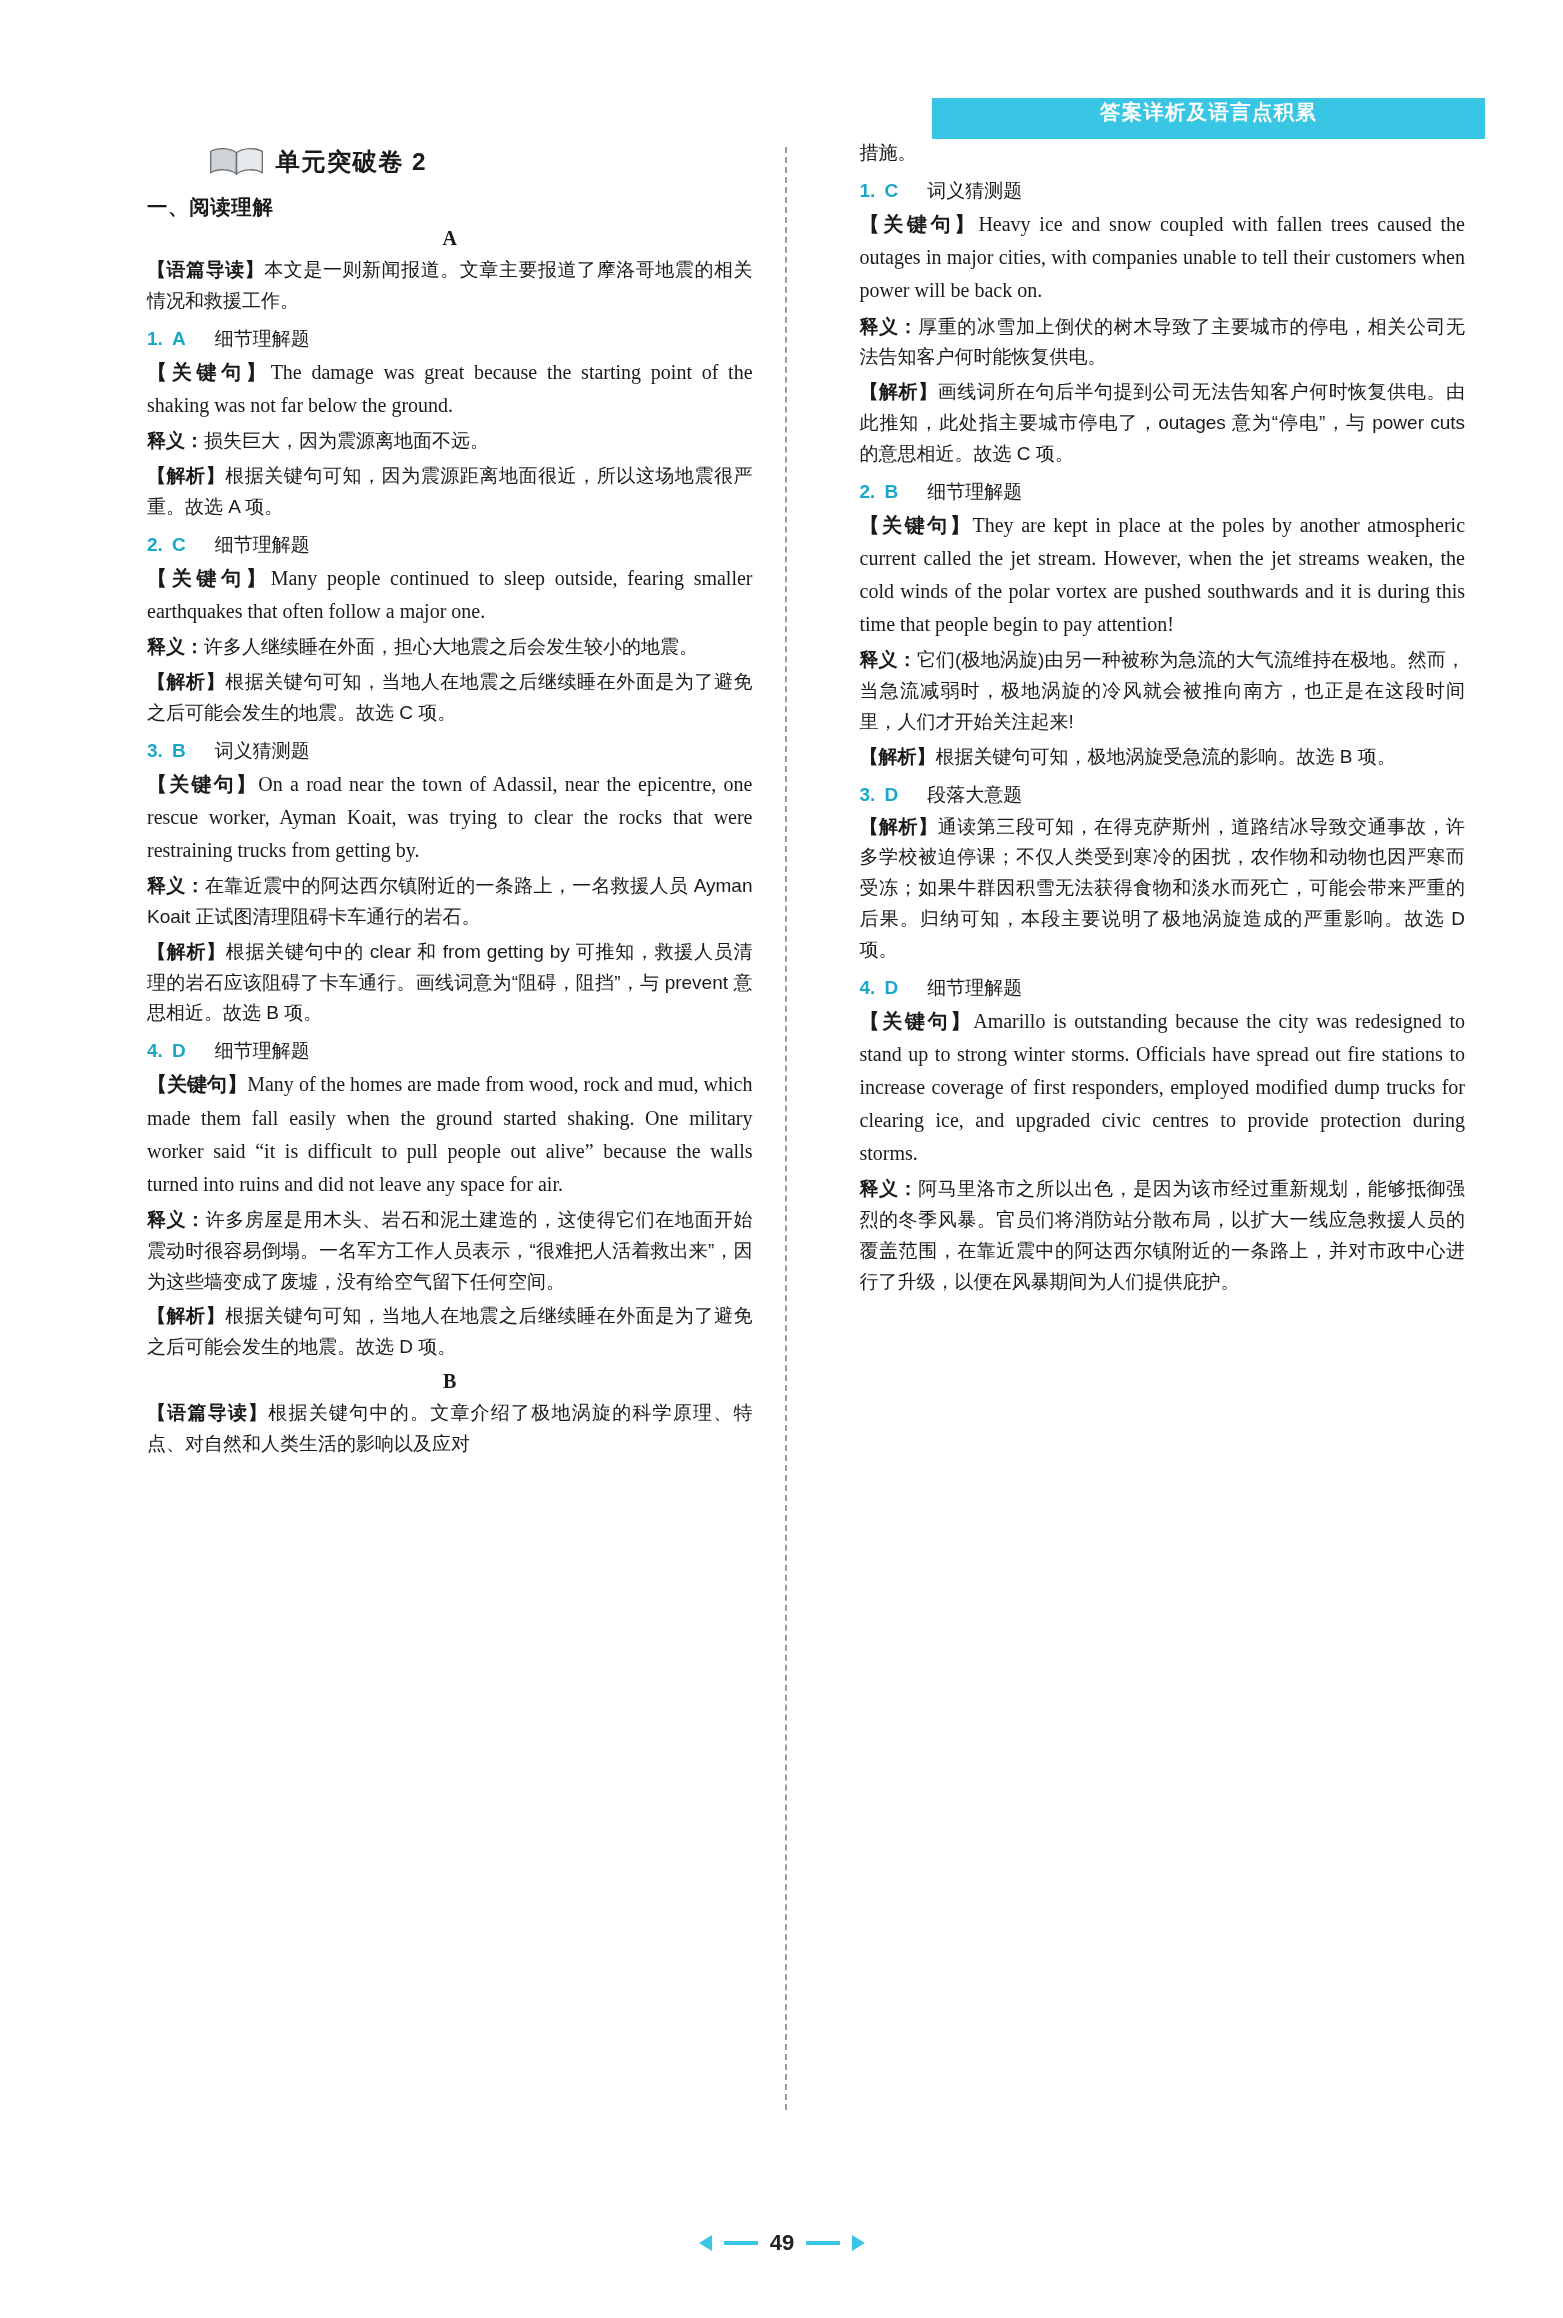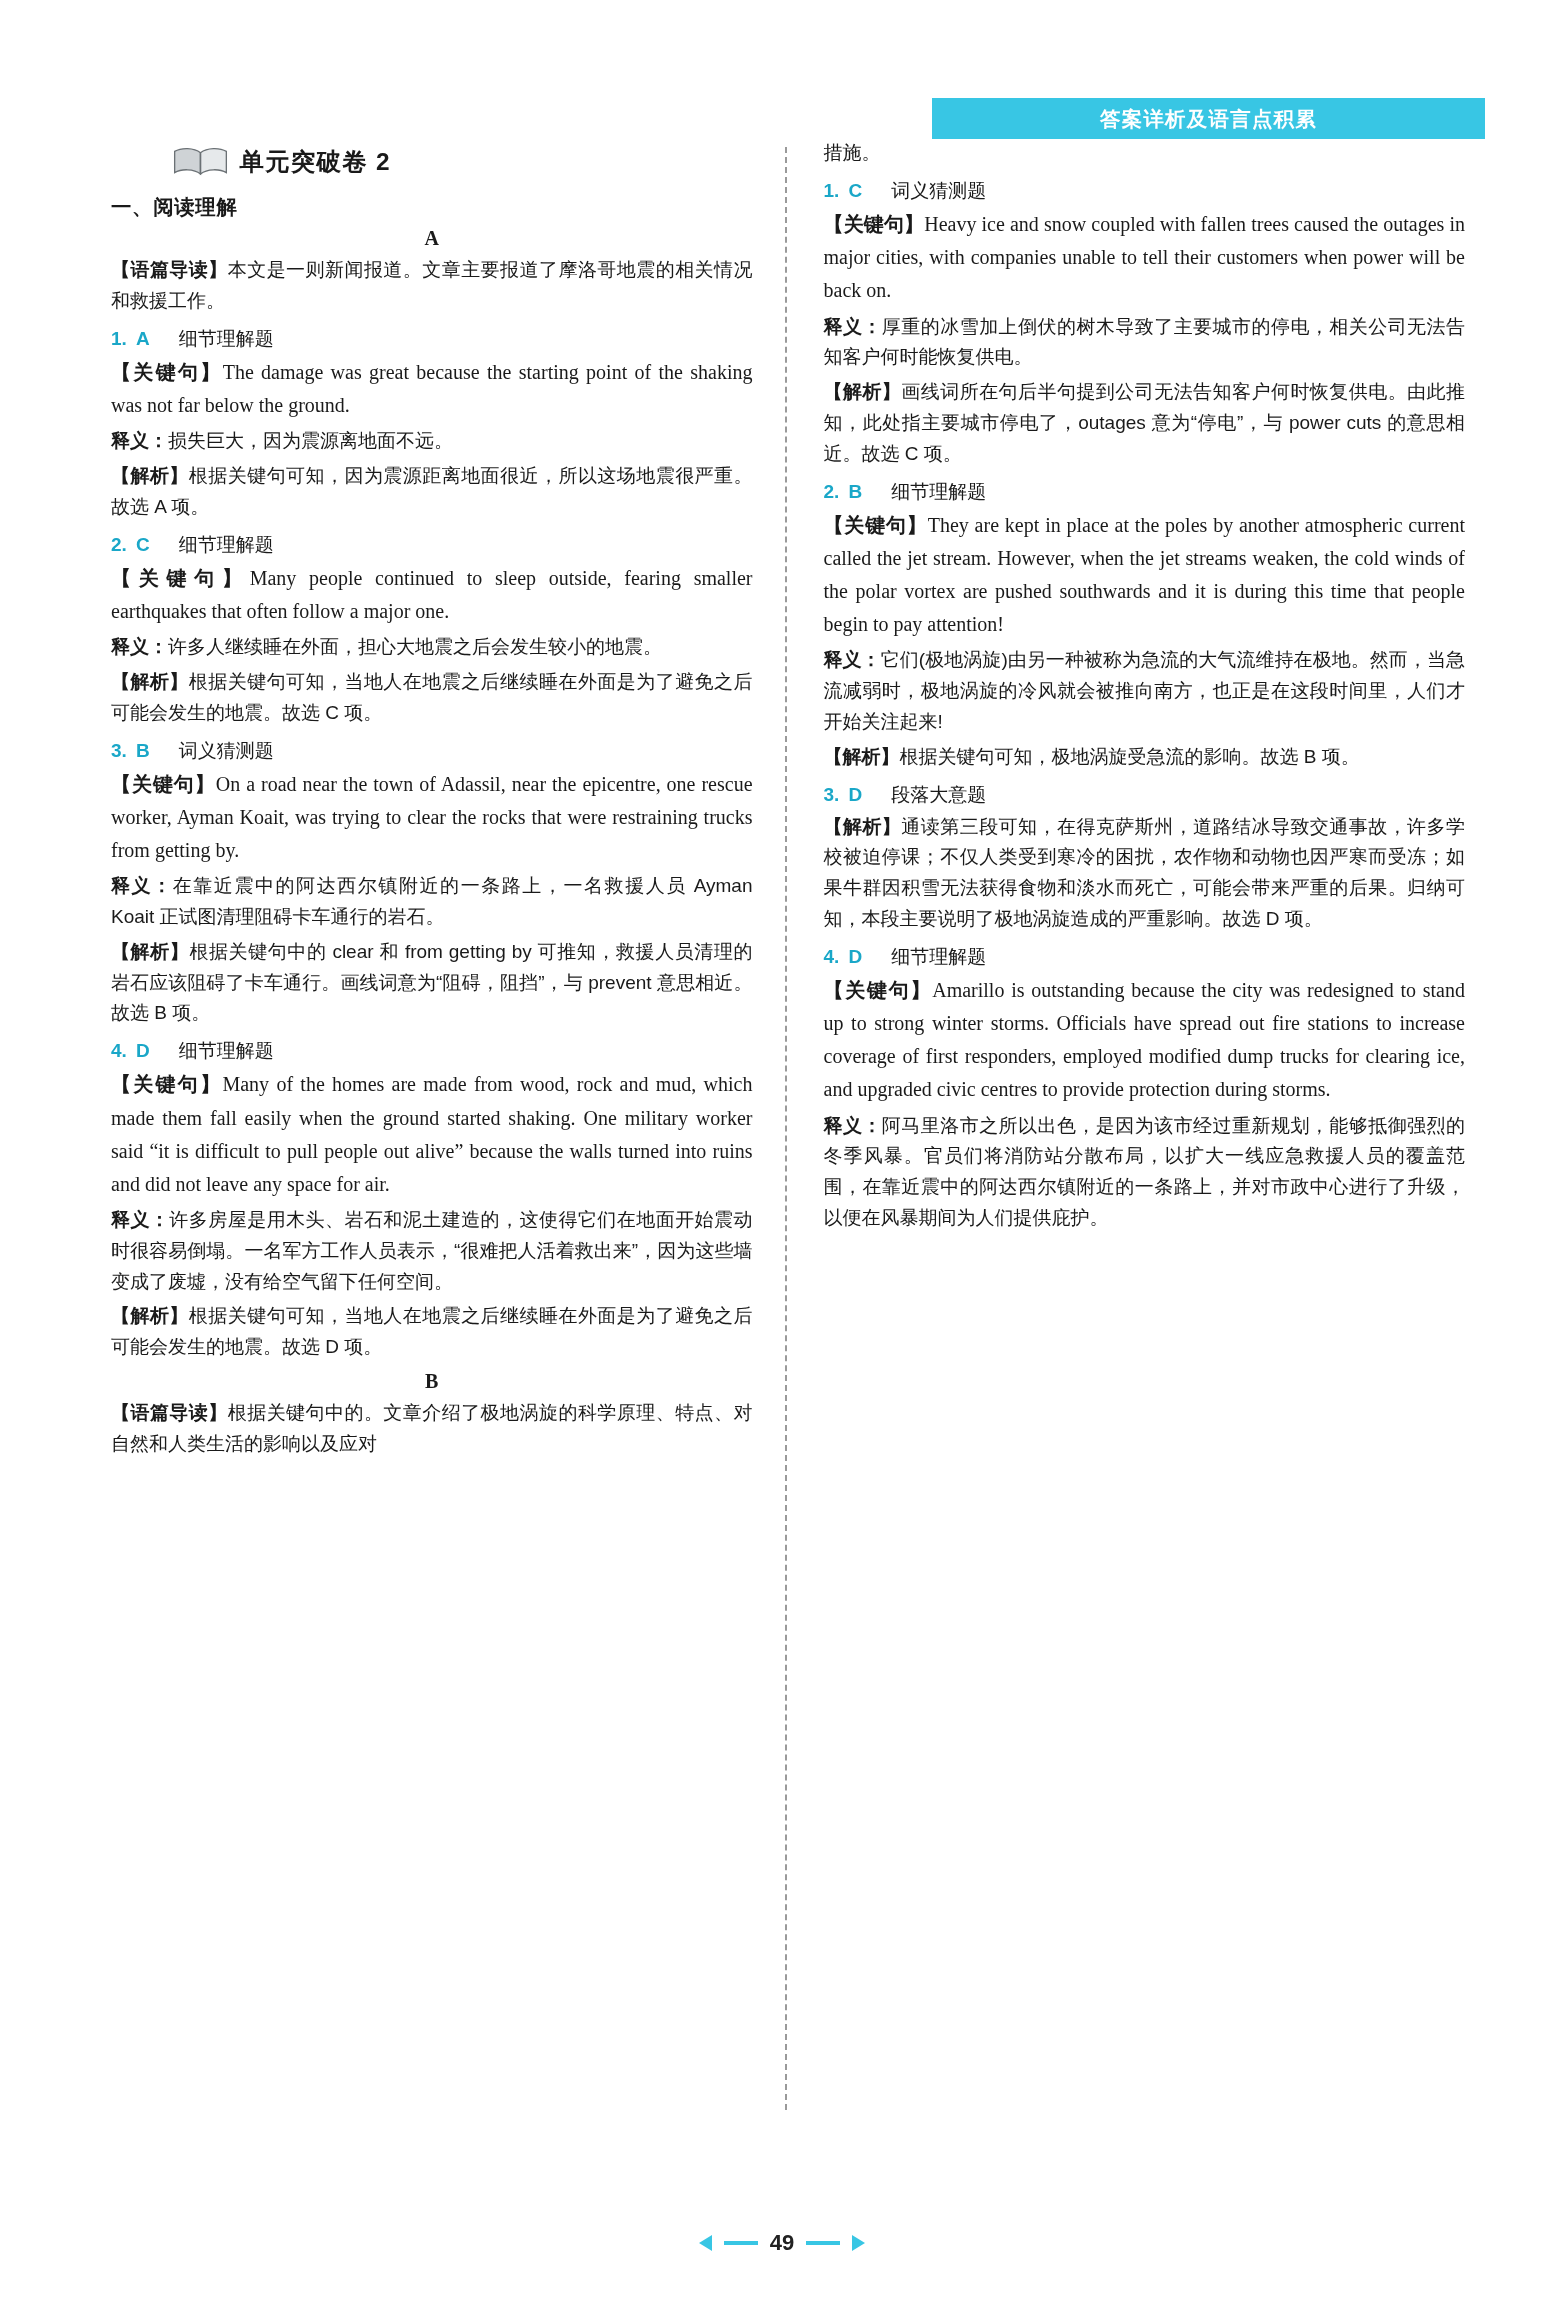--- a/index.html
+++ b/index.html
@@ -21,21 +21,21 @@
   }
   
   .header-band {
     position: absolute;
     top: 98px;
     right: 79px;
     width: 553px;
     height: 41px;
     background: #38c6e4;
     display: flex;
-    align-items: center;
+    align-items: flex-start;
     justify-content: center;
   }
   .header-band .htext {
     color: #ffffff;
     font-size: 20.4px;
     letter-spacing: 1.3px;
     font-family: "Liberation Sans", sans-serif;
     font-weight: bold;
   }
   
@@ -44,20 +44,21 @@
     top: 138px;
     left: 111px;
     right: 99px;
     bottom: 125px;
     display: flex;
     gap: 0;
   }
   .col {
     width: 659px;
     position: relative;
+    margin-left: 36px;
   }
   .col.left { padding-right: 32px; }
   .col.right { padding-left: 37px; }
   .divider {
     width: 0px;
     border-left: 2px dashed #9a9a9a;
     margin: 9.2px 0 0 0;
     height: 1963px;
   }
   

